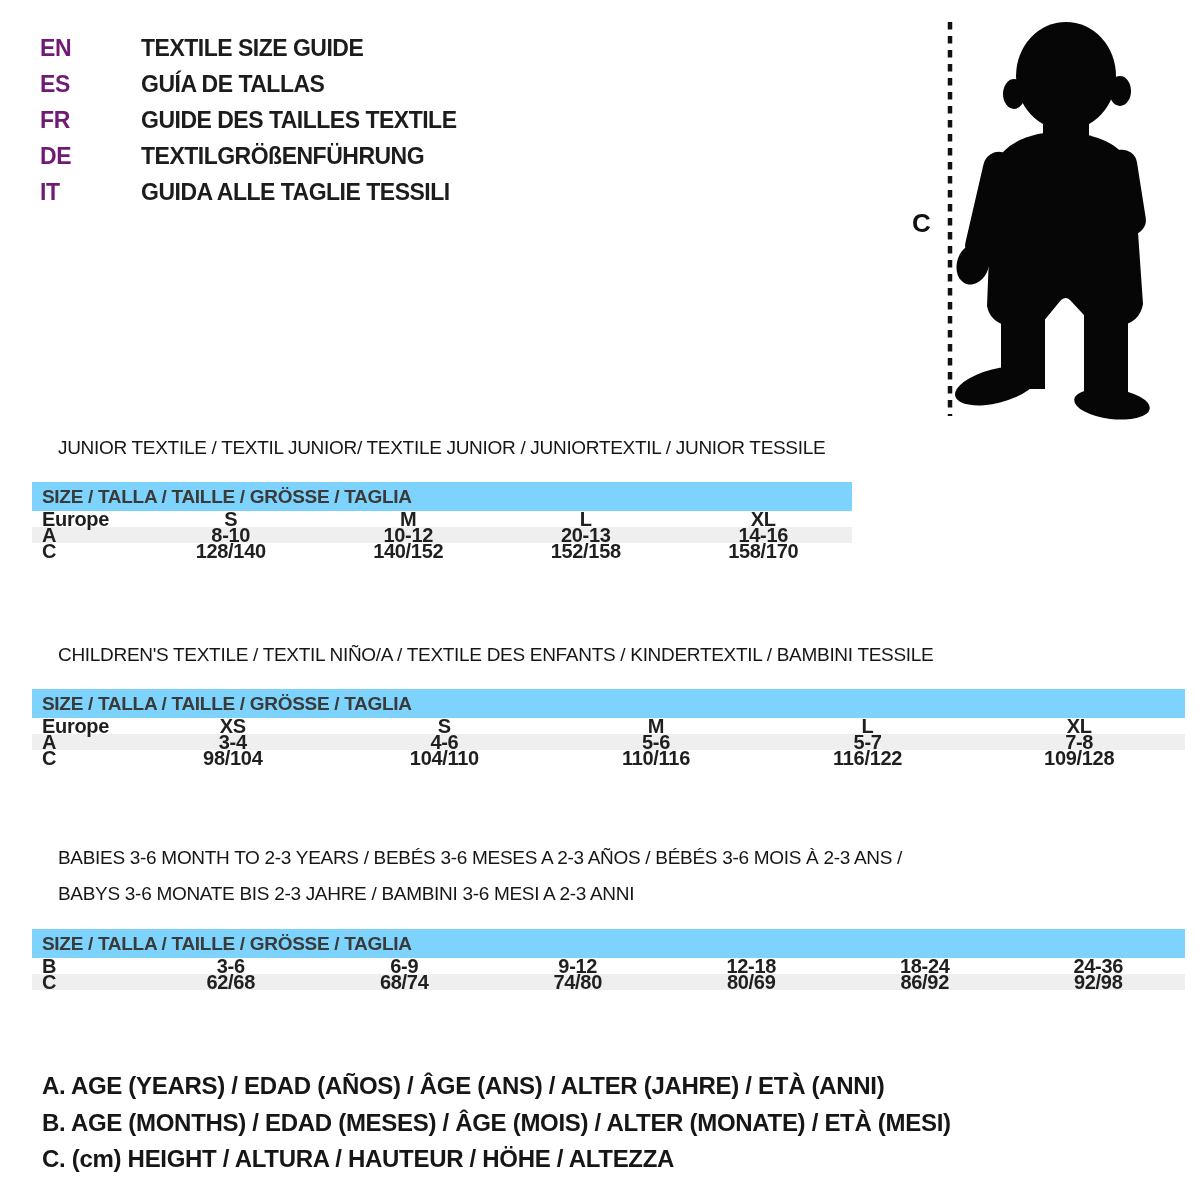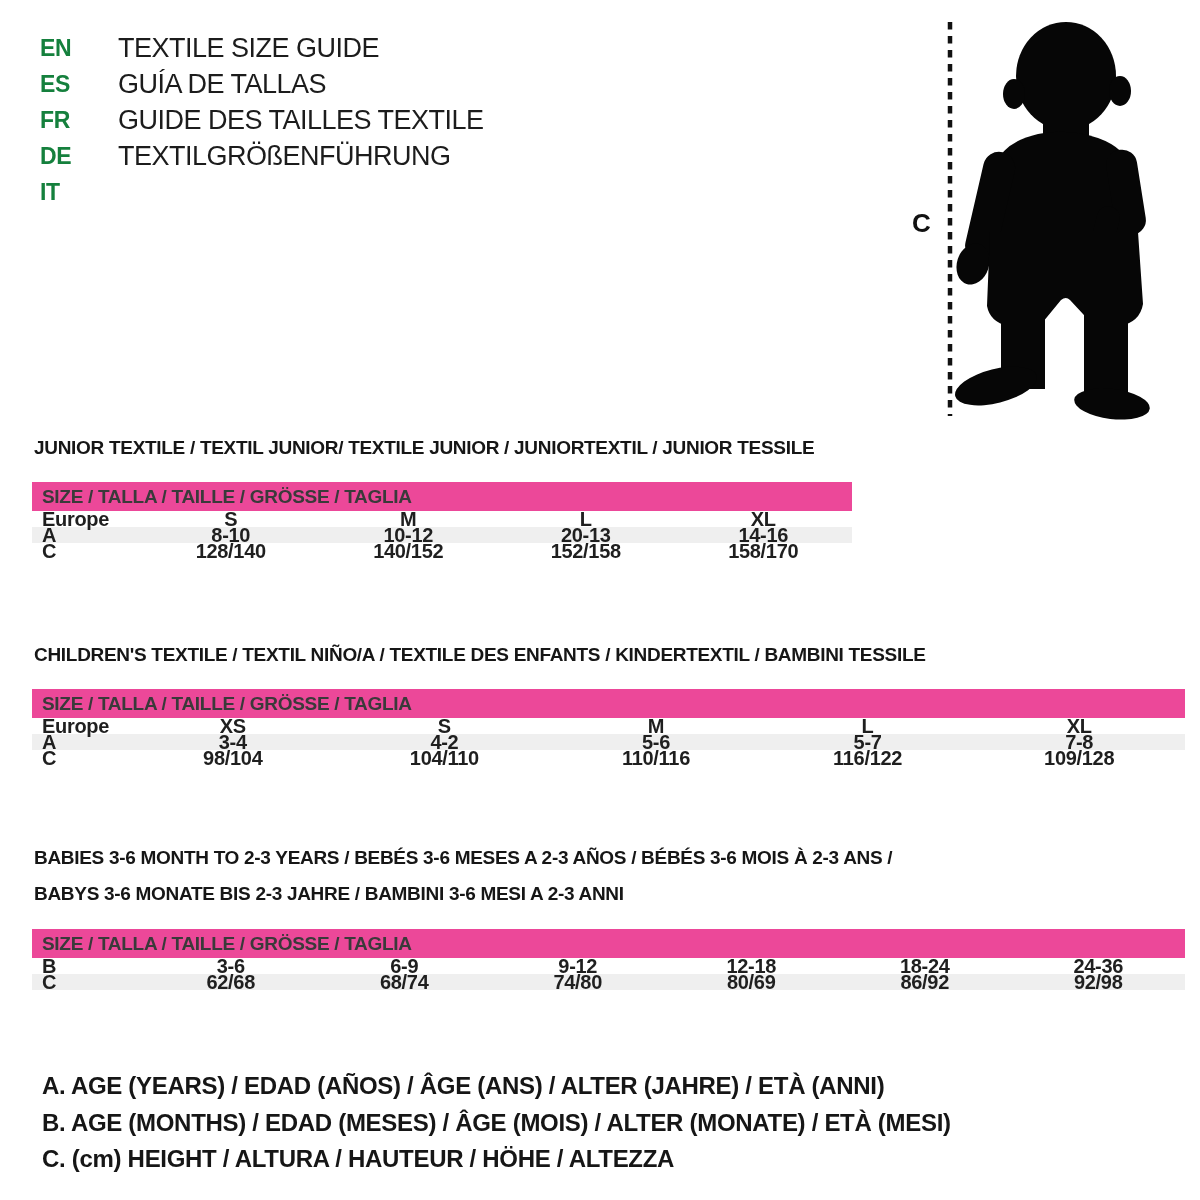--- a/index.html
+++ b/index.html
@@ -10,45 +10,45 @@
     font-family: "Liberation Sans", "DejaVu Sans", sans-serif;
     color: #1c1c1c;
     overflow: hidden;
   }
 
   
   .lang-block { position: absolute; left: 40px; top: 30px; }
   .lang-row { display: flex; height: 36px; align-items: center; }
   .lang-code {
     width: 78px; font-weight: 700; font-size: 23px;
-    letter-spacing: -0.3px; color: #15803d;
+    letter-spacing: -0.3px; color: #701a75;
   }
   .lang-title {
-    font-weight: 400; font-size: 27px;
-    letter-spacing: -0.5px; color: #1c1c1c; white-space: nowrap;
+    font-weight: 700; font-size: 23px;
+    letter-spacing: -0.5px; color: #1c1c1c; white-space: nowrap; margin-left: 23px;
   }
 
   
   .figure-wrap { position: absolute; left: 900px; top: 14px; width: 250px; height: 408px; color: #060606; }
   .measure-label {
     position: absolute; left: 912px; top: 208px;
     font-weight: 700; font-size: 26px; color: #111;
   }
 
   
   .sec-heading {
-    position: absolute; left: 34px;
-    font-weight: 700; font-size: 19px; letter-spacing: -0.3px;
+    position: absolute; left: 58px;
+    font-weight: 400; font-size: 19px; letter-spacing: -0.3px;
     color: #161616; white-space: nowrap; line-height: 36px;
   }
 
   
   .tblock { position: absolute; left: 32px; }
   .bar {
-    height: 29px; background: #ec4899;
+    height: 29px; background: #7dd3fc;
     font-weight: 700; font-size: 19px; letter-spacing: -0.3px;
     color: #3a3a3a; line-height: 29px; padding-left: 10px;
     white-space: nowrap;
   }
   .trow { display: flex; height: 16px; align-items: center; }
   .trow.shaded { background: #efefef; }
   .tlabel {
     flex: 0 0 auto; padding-left: 10px;
     font-weight: 700; font-size: 20px; letter-spacing: -0.3px; color: #1f1f1f;
   }
@@ -82,20 +82,21 @@
   <div class="lang-row">
     <span class="lang-code">FR</span>
     <span class="lang-title">GUIDE DES TAILLES TEXTILE</span>
   </div>
   <div class="lang-row">
     <span class="lang-code">DE</span>
     <span class="lang-title">TEXTILGRÖßENFÜHRUNG</span>
   </div>
   <div class="lang-row">
     <span class="lang-code">IT</span>
+    <span class="lang-title">GUIDA ALLE TAGLIE TESSILI</span>
   </div>
 </div>
 
 <svg class="figure-wrap" viewBox="0 0 250 408" aria-hidden="true">
 
   <line x1="50" y1="8" x2="50" y2="402" stroke="#111" stroke-width="4.5" stroke-dasharray="7.5 6.5"></line>
   <g fill="currentColor">
 
     <ellipse cx="166" cy="62" rx="50" ry="54"></ellipse>
 
@@ -163,21 +164,21 @@
         <div class="tlabel">Europe</div>
         <div class="tcell">XS</div>
         <div class="tcell">S</div>
         <div class="tcell">M</div>
         <div class="tcell">L</div>
         <div class="tcell">XL</div>
       </div>
       <div class="trow shaded">
         <div class="tlabel">A</div>
         <div class="tcell">3-4</div>
-        <div class="tcell">4-2</div>
+        <div class="tcell">4-6</div>
         <div class="tcell">5-6</div>
         <div class="tcell">5-7</div>
         <div class="tcell">7-8</div>
       </div>
       <div class="trow">
         <div class="tlabel">C</div>
         <div class="tcell">98/104</div>
         <div class="tcell">104/110</div>
         <div class="tcell">110/116</div>
         <div class="tcell">116/122</div>

